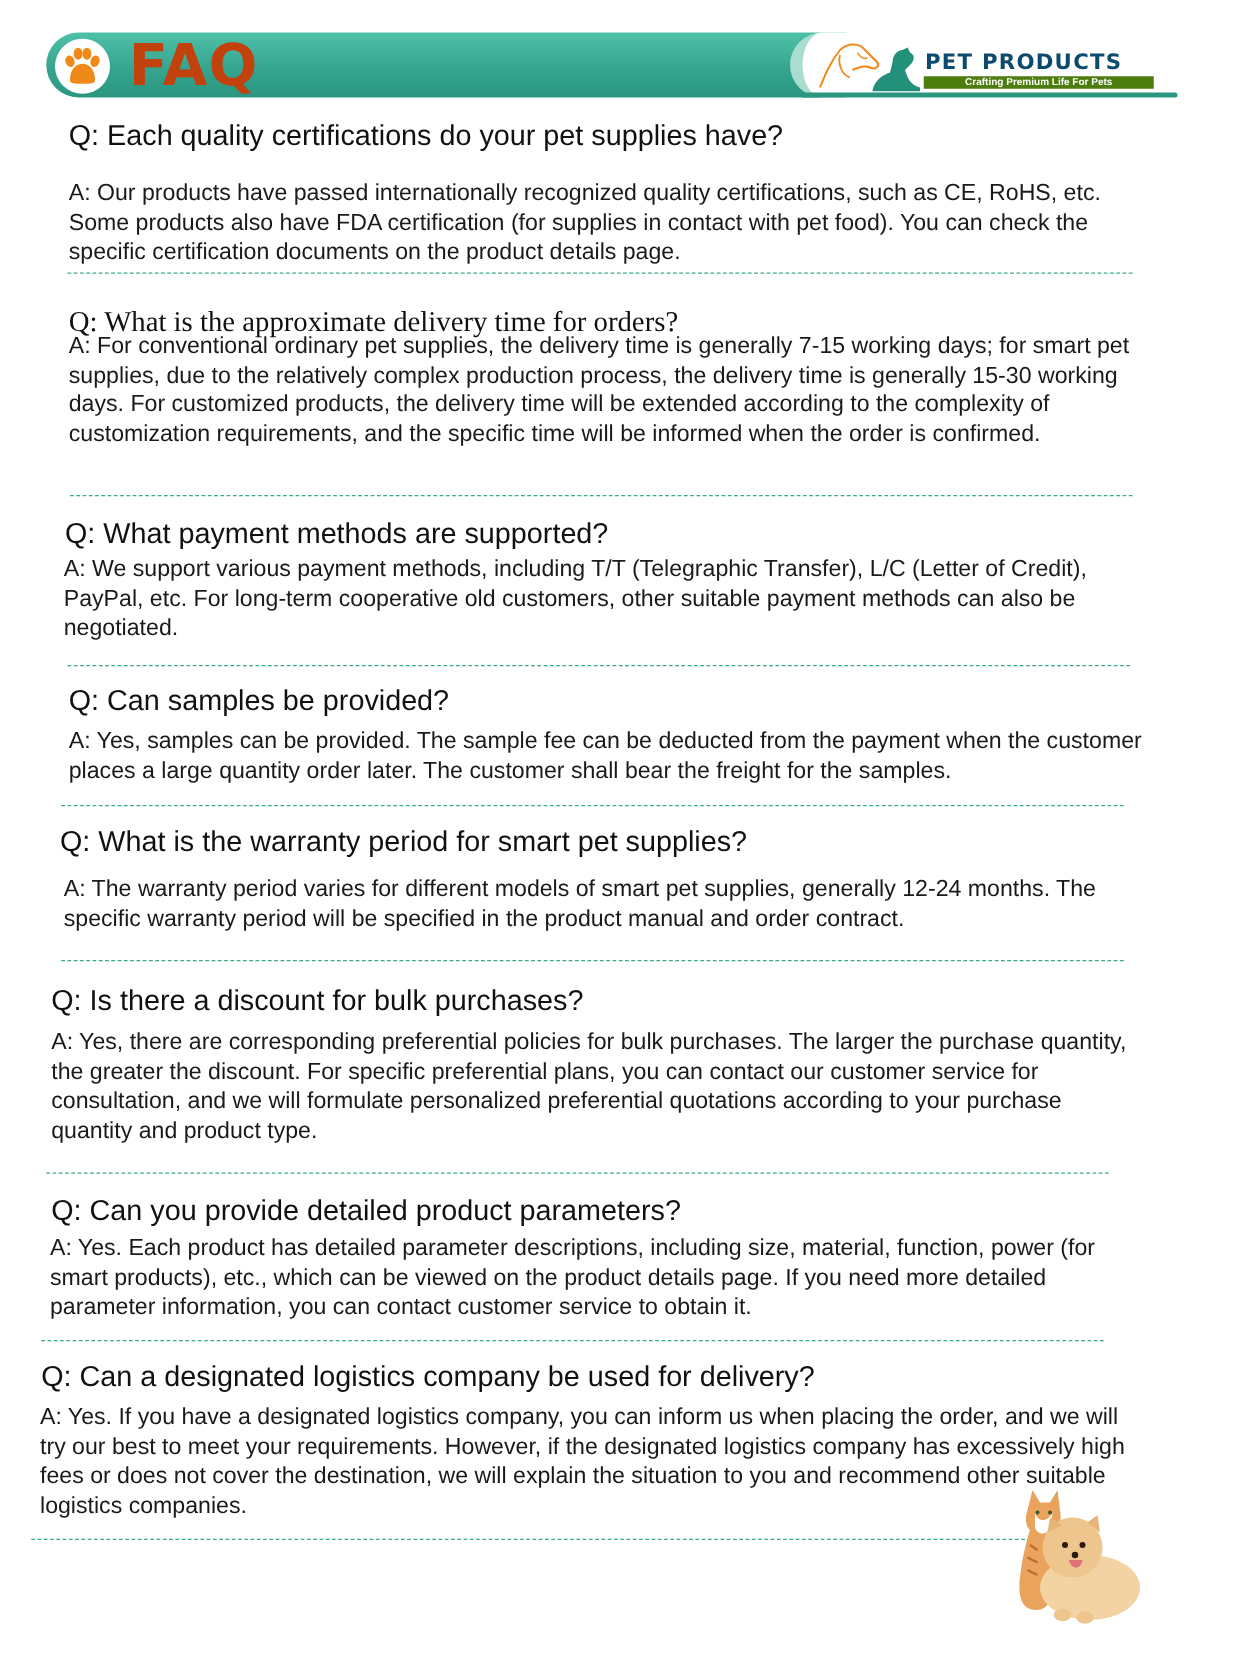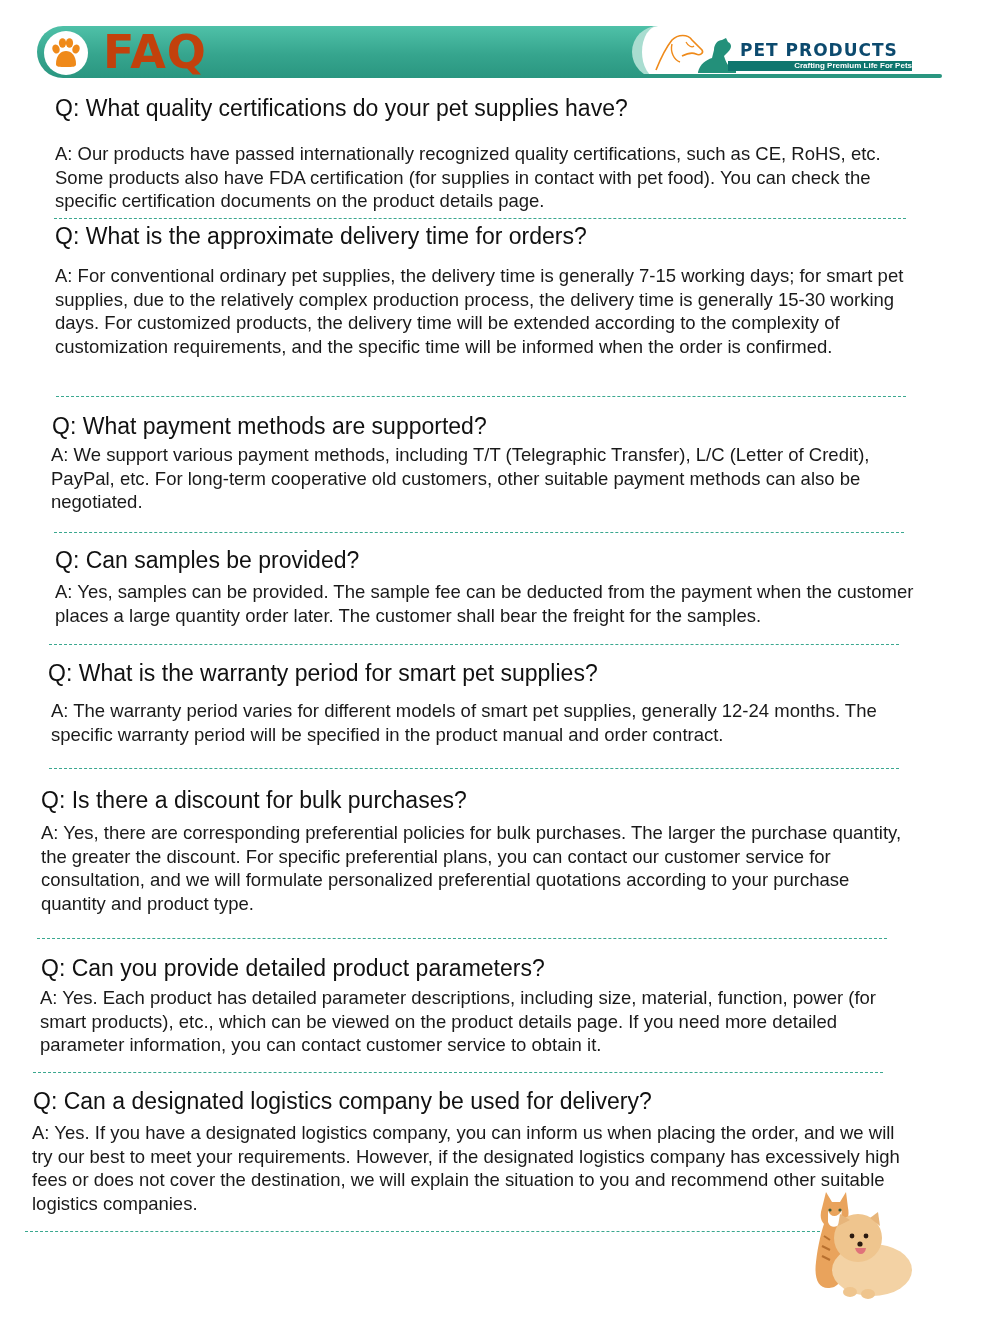--- a/index.html
+++ b/index.html
@@ -31,23 +31,23 @@
     }
     .logo-underline {
       position: absolute; left: 10px; top: 48px; width: 300px; height: 4px;
       background: #2a9680; border-radius: 0 4px 4px 0;
     }
     .brand-name {
       position: absolute; left: 108px; top: 14px; font-size: 17px; font-weight: bold;
       color: #0c4a6e; letter-spacing: 1px; font-family: "DejaVu Sans", sans-serif;
     }
     .brand-tagline {
-      position: absolute; left: 96px; top: 35px; width: 184px; height: 10px;
-      background: #0f766e; color: #ffffff; font-size: 8px; line-height: 10px;
-      text-align: right; font-weight: bold;
+      position: absolute; left: 107px; top: 35px; width: 184px; height: 10px;
+      background: #4d7c0f; color: #ffffff; font-size: 8px; line-height: 10px;
+      text-align: center; font-weight: bold;
     }
 
     
     .q {
       position: absolute; font-size: 23px; line-height: 28px; color: #111; white-space: nowrap;
     }
     .a {
       position: absolute; font-size: 18.5px; line-height: 23.5px; color: #1a1a1a;
     }
     .divider {
@@ -79,25 +79,25 @@
   <svg style="position:absolute;left:18px;top:4px;" width="90" height="44" viewBox="0 0 90 44">
     <path d="M6 40 C10 30 14 20 22 10 C28 4 38 4 42 10 L52 20 C54 23 50 26 46 24 C42 22 36 24 32 26" fill="none" stroke="#ef8a1a" stroke-width="1.6"></path>
     <path d="M22 14 C20 22 24 30 30 32" fill="none" stroke="#ef8a1a" stroke-width="1.4"></path>
     <path d="M36 12 C38 16 42 18 44 16" fill="none" stroke="#ef8a1a" stroke-width="1.2"></path>
     <path d="M48 42 C50 34 56 30 62 28 L64 20 C64 14 68 10 72 10 L76 8 L78 12 C82 14 82 18 78 22 L74 26 C76 32 78 38 86 40 L86 43 L48 43 Z" fill="#23907a"></path>
   </svg>
   <div class="brand-name">PET PRODUCTS</div>
   <div class="brand-tagline">Crafting Premium Life For Pets</div>
 </div>
 
-<div class="q" style="left:55px; top:94px;">Q: What quality certifications do your pet supplies have?</div>
+<div class="q" style="left:55px; top:94px;">Q: Each quality certifications do your pet supplies have?</div>
 <div class="a" style="left:55px; top:142px; width:870px;">A: Our products have passed internationally recognized quality certifications, such as CE, RoHS, etc. Some products also have FDA certification (for supplies in contact with pet food). You can check the specific certification documents on the product details page.</div>
 <div class="divider" style="left:54px; top:218px; width:852px;"></div>
 
-<div class="q" style="left:55px; top:222px;">Q: What is the approximate delivery time for orders?</div>
+<div class="q" style="left:55px; top:244px;font-family:Liberation Serif, serif;">Q: What is the approximate delivery time for orders?</div>
 <div class="a" style="left:55px; top:264px; width:870px;">A: For conventional ordinary pet supplies, the delivery time is generally 7-15 working days; for smart pet supplies, due to the relatively complex production process, the delivery time is generally 15-30 working days. For customized products, the delivery time will be extended according to the complexity of customization requirements, and the specific time will be informed when the order is confirmed.</div>
 <div class="divider" style="left:56px; top:396px; width:850px;"></div>
 
 <div class="q" style="left:52px; top:412px;text-align:right;">Q: What payment methods are supported?</div>
 <div class="a" style="left:51px; top:443px; width:870px;">A: We support various payment methods, including T/T (Telegraphic Transfer), L/C (Letter of Credit), PayPal, etc. For long-term cooperative old customers, other suitable payment methods can also be negotiated.</div>
 <div class="divider" style="left:54px; top:532px; width:850px;"></div>
 
 <div class="q" style="left:55px; top:546px;">Q: Can samples be provided?</div>
 <div class="a" style="left:55px; top:580px; width:880px;">A: Yes, samples can be provided. The sample fee can be deducted from the payment when the customer places a large quantity order later. The customer shall bear the freight for the samples.</div>
 <div class="divider" style="left:49px; top:644px; width:850px;"></div>

